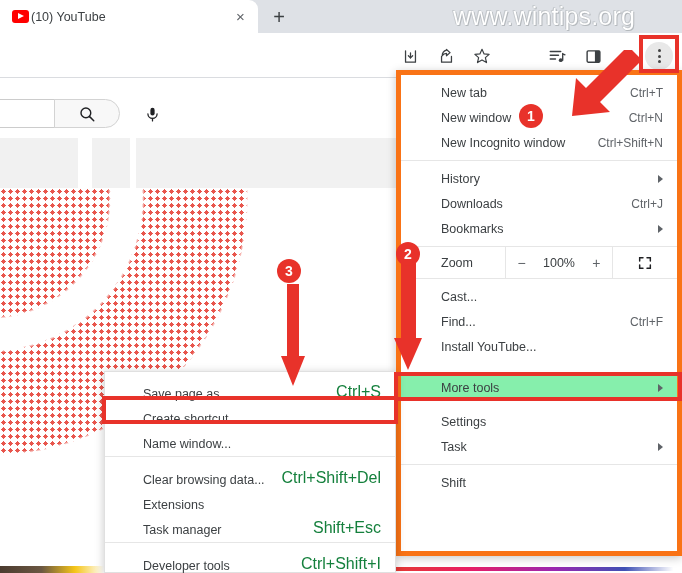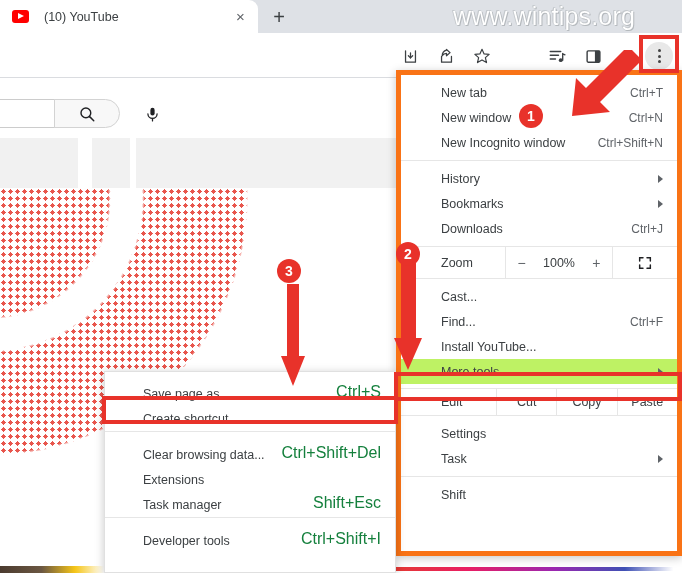--- a/index.html
+++ b/index.html
@@ -25,21 +25,21 @@
   .tab-favicon {
     width: 17px; height: 13px; background: #ff0000; border-radius: 3px;
     position: relative; flex: 0 0 auto; margin-left: 4px;
   }
   .tab-favicon::after {
     content: ""; position: absolute; left: 6px; top: 3px;
     border-left: 6px solid #fff;
     border-top: 3.5px solid transparent; border-bottom: 3.5px solid transparent;
   }
   .tab-title {
-    margin-left: 15px; font-size: 12.5px; color: #3c4043;
+    margin-left: 2px; font-size: 12.5px; color: #3c4043;
     white-space: nowrap; overflow: hidden; flex: 1 1 auto;
   }
   .tab-close {
     width: 19px; height: 19px; flex: 0 0 auto;
     display: flex; align-items: center; justify-content: center;
     font-size: 15px; color: #5f6368; line-height: 1;
   }
   .newtab-btn {
     position: absolute; left: 264px; top: 4px; width: 30px; height: 26px;
     display: flex; align-items: center; justify-content: center;
@@ -171,21 +171,21 @@
   }
   .edit-row .ecell {
     display: flex; align-items: center; justify-content: center; height: 28px;
     font-size: 12.5px;
   }
   .edit-row .ecell.first { width: 96px; justify-content: flex-start; padding-left: 40px;
                            border-right: 1px solid #e6e6e6; }
   .edit-row .ecell.rest { flex: 1 1 0; border-right: 1px solid #e6e6e6; }
   .edit-row .ecell.rest:last-child { border-right: none; }
 
-  .mi.moretools { background: #bef264; }
+  .mi.moretools { background: #86efac; margin-top: 16px; }
   .moretools-hl {
     position: absolute; left: 394px; top: 372px; width: 288px; height: 29px;
     border: 4px solid #e8322a; z-index: 35;
   }
 
   
   .submenu {
     position: absolute; left: 104px; top: 371px; width: 292px; height: 202px;
     background: #ffffff; border: 1px solid #e0e0e0;
     box-shadow: 0 2px 9px rgba(0,0,0,.22);
@@ -327,27 +327,27 @@
     </div>
 
     <div class="sep"></div>
 
     <div class="mi">
       <span class="label">History</span>
       <span class="accel"></span>
       <span class="caret"></span>
     </div>
     <div class="mi">
-      <span class="label">Bookmarks</span>
-      <span class="accel"></span>
-      <span class="caret"></span>
-    </div>
-    <div class="mi">
       <span class="label">Downloads</span>
       <span class="accel">Ctrl+J</span>
+    </div>
+    <div class="mi">
+      <span class="label">Bookmarks</span>
+      <span class="accel"></span>
+      <span class="caret"></span>
     </div>
 
     <div style="height:5px"></div>
 
     <div class="zoom-row">
       <div class="zlabel">Zoom</div>
       <div class="zoom-ctl">
         <span class="minus">−</span>
         <span class="pct">100%</span>
         <span class="plus">+</span>
@@ -377,26 +377,20 @@
       <span class="accel"></span>
     </div>
     <div class="mi moretools">
       <span class="label">More tools</span>
       <span class="accel"></span>
       <span class="caret"></span>
     </div>
 
     <div style="height:4px"></div>
 
-    <div class="edit-row">
-      <div class="ecell first">Edit</div>
-      <div class="ecell rest">Cut</div>
-      <div class="ecell rest">Copy</div>
-      <div class="ecell rest">Paste</div>
-    </div>
 
     <div style="height:5px"></div>
 
     <div class="mi">
       <span class="label">Settings</span>
       <span class="accel"></span>
     </div>
     <div class="mi">
       <span class="label">Task</span>
       <span class="accel"></span>
@@ -414,20 +408,24 @@
   <div class="moretools-hl"></div>
 
   <div class="submenu">
     <div style="height:4px"></div>
     <div class="smi">
       <span class="label">Save page as...</span>
       <span class="accel">Ctrl+S</span>
     </div>
     <div class="smi">
       <span class="label">Create shortcut...</span>
+      <span class="accel"></span>
+    </div>
+    <div class="smi">
+      <span class="label">Name window...</span>
       <span class="accel"></span>
     </div>
 
     <div class="sep"></div>
 
     <div class="smi">
       <span class="label">Clear browsing data...</span>
       <span class="accel">Ctrl+Shift+Del</span>
     </div>
     <div class="smi">

